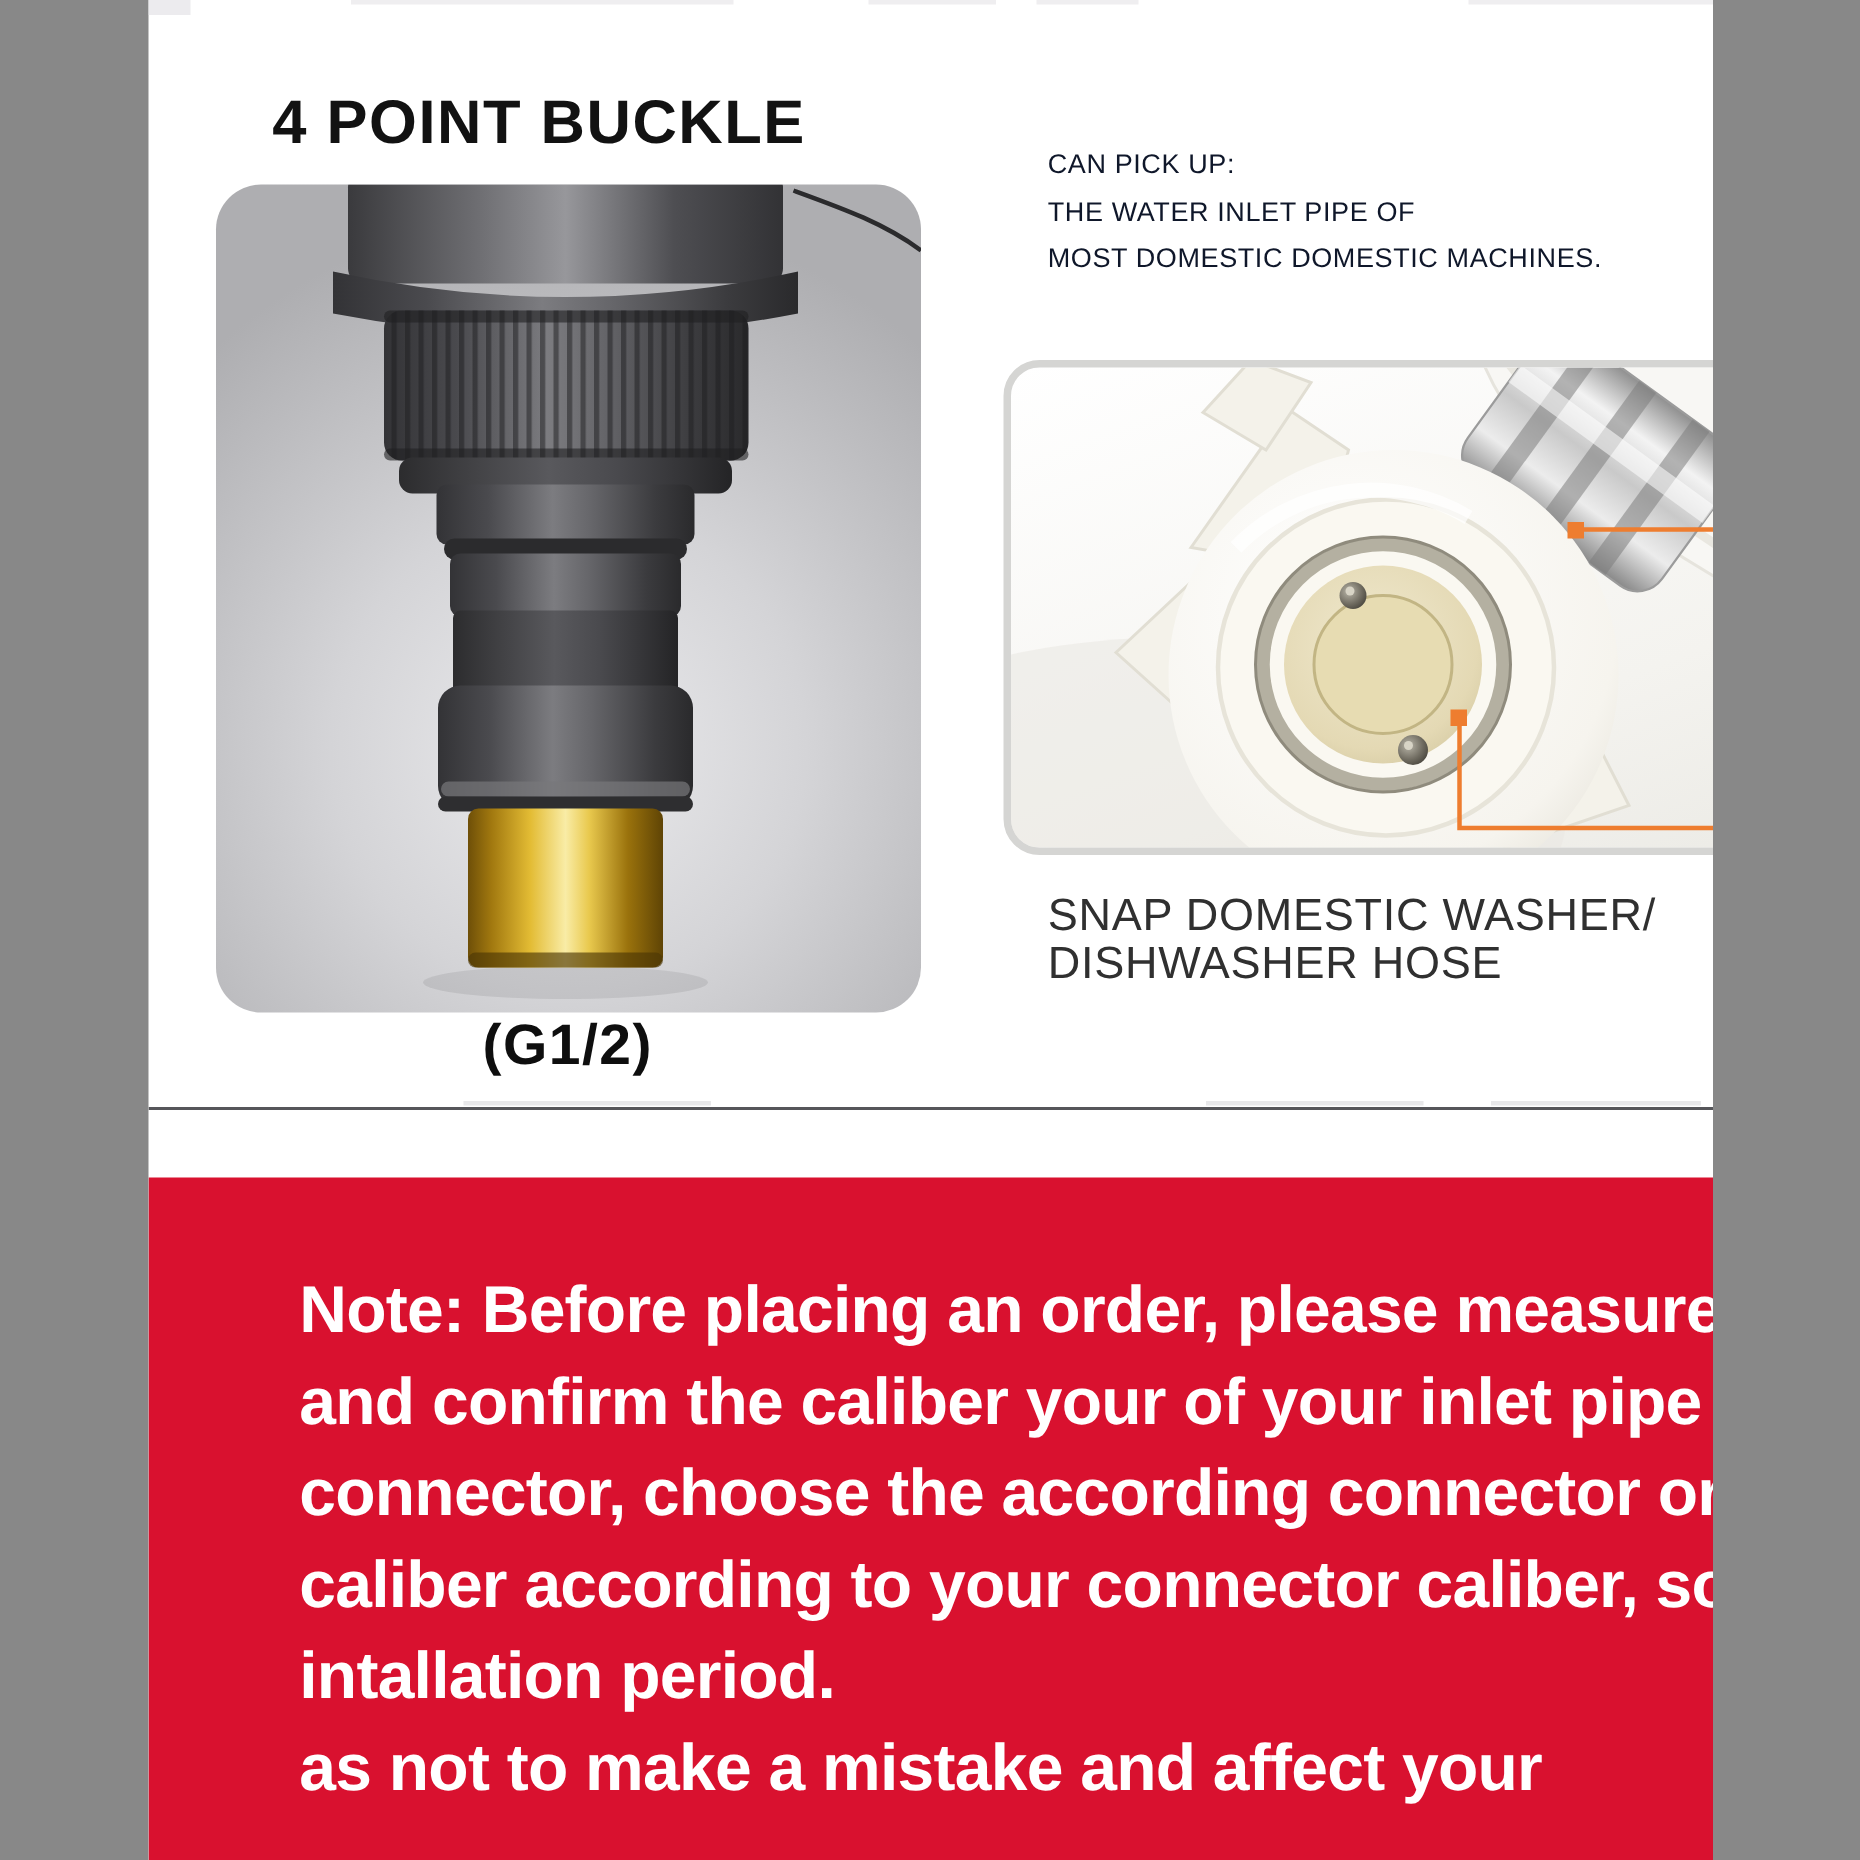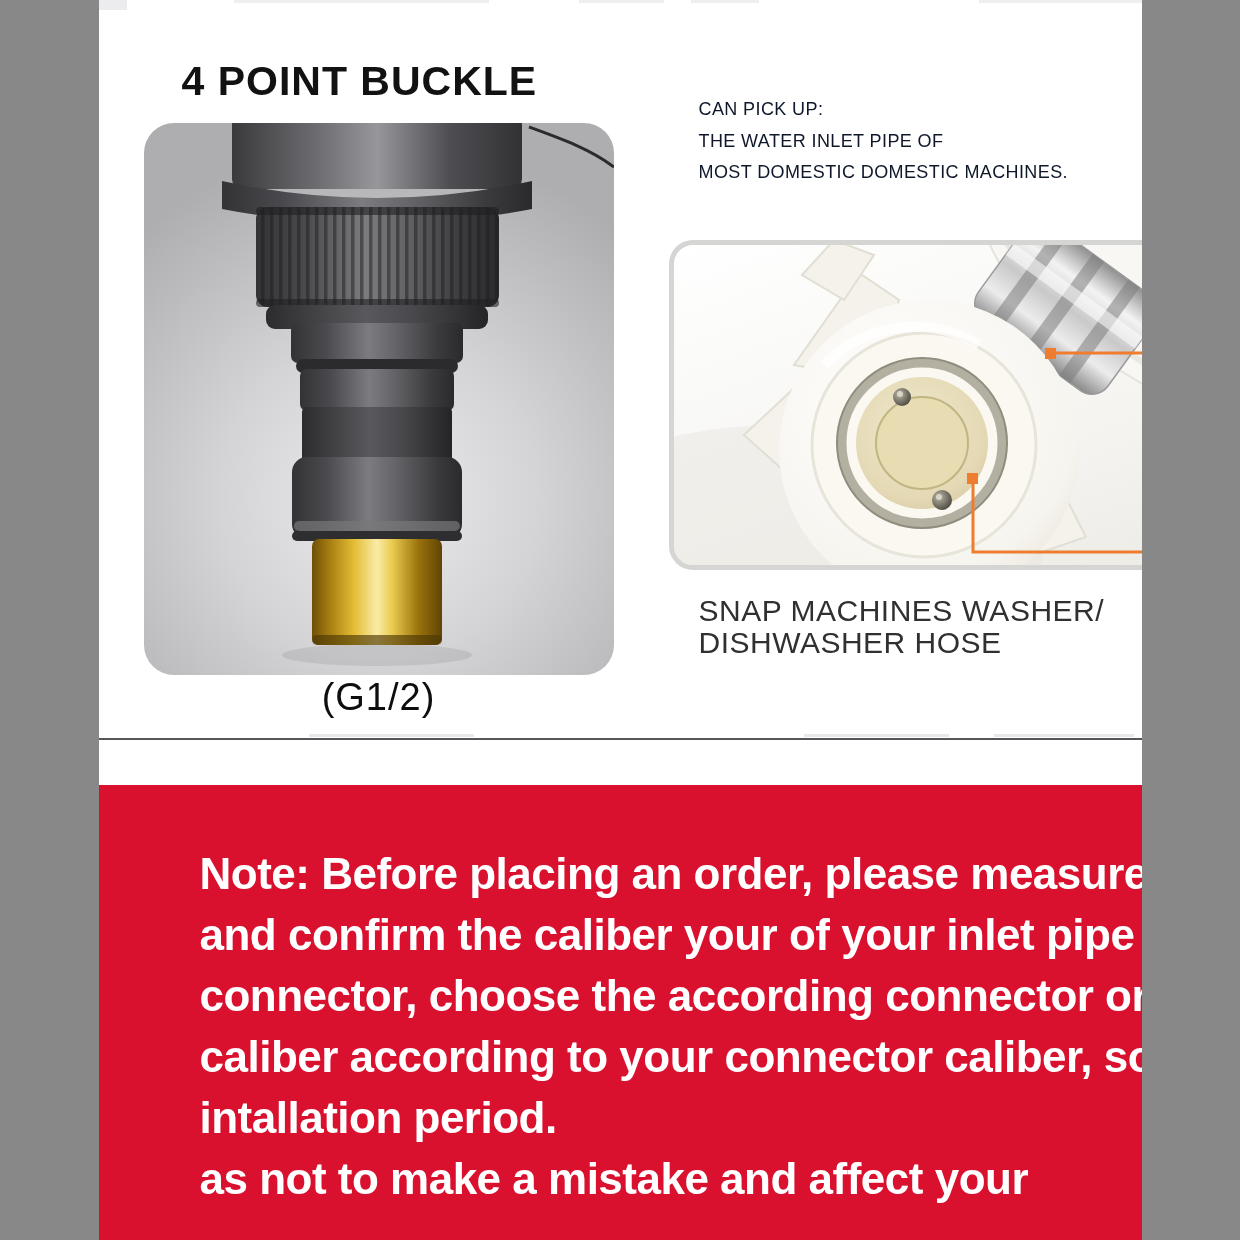--- a/index.html
+++ b/index.html
@@ -16,21 +16,21 @@
     font-size:41px; font-weight:bold; color:#121212; letter-spacing:1px;
     white-space:nowrap;
   }
   .left-photo{
     position:absolute; left:45px; top:123px; width:470px; height:552px;
     border-radius:30px; overflow:hidden;
     background:radial-gradient(ellipse 75% 65% at 50% 68%, #ebebed 0%, #d4d4d7 45%, #aeaeb1 100%);
   }
   .left-caption{
     position:absolute; left:45px; top:676px; width:470px; text-align:center;
-    font-size:38px; font-weight:normal; color:#0e0e0e; letter-spacing:1px;
+    font-size:38px; font-weight:bold; color:#0e0e0e; letter-spacing:1px;
   }
   
   .pickup{
     position:absolute; left:600px; top:94px; width:620px;
     font-size:18px; color:#0f172a; line-height:31.5px; letter-spacing:0.4px;
     white-space:nowrap;
   }
   .fitting{
     position:absolute; left:600px; top:595px; width:520px;
     font-size:30px; color:#303030; line-height:32px; letter-spacing:0.5px;
@@ -213,21 +213,21 @@
         <polyline points="515,13 503,13 503,76 515,76"></polyline>
       </g>
       <rect x="371" y="103" width="11" height="11" fill="#ee7d2f"></rect>
       <rect x="293" y="228" width="11" height="11" fill="#ee7d2f"></rect>
     </svg>
   </div>
 
   <div class="snaplock">SNAP LOCK</div>
 
   <div class="fitting">
-    <div>SNAP MACHINES WASHER/</div>
+    <div>SNAP DOMESTIC WASHER/</div>
     <div>DISHWASHER HOSE</div>
   </div>
 
   <div class="smudge" style="left:210px;top:734px;width:165px;"></div>
   <div class="smudge" style="left:705px;top:734px;width:145px;"></div>
   <div class="smudge" style="left:895px;top:734px;width:140px;"></div>
   <div class="smudge" style="left:1178px;top:734px;width:62px;"></div>
   <div class="divider"></div>
 
   <div class="note"></div>

